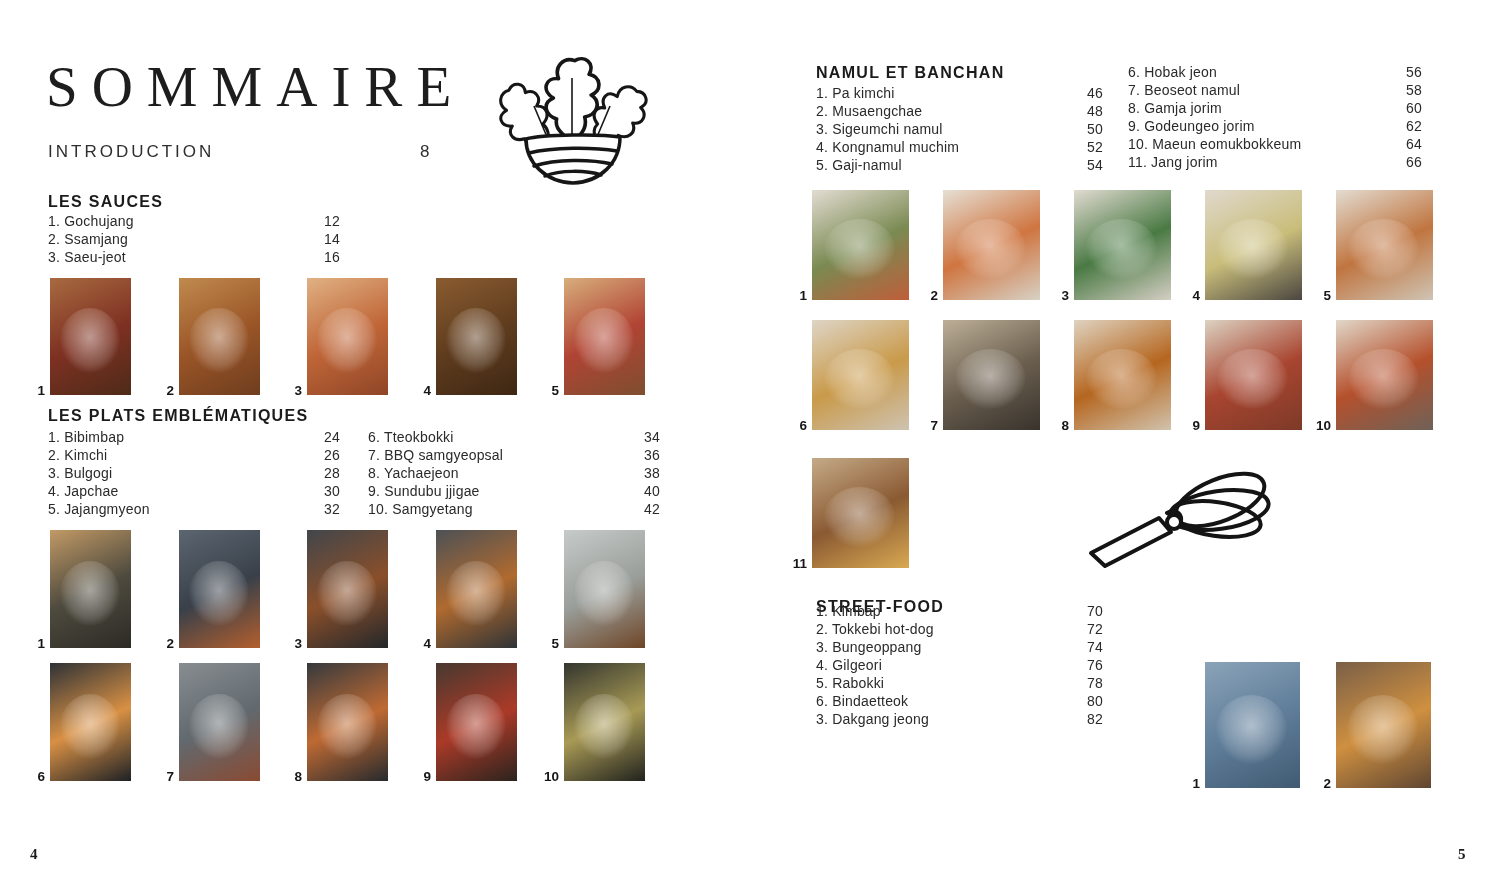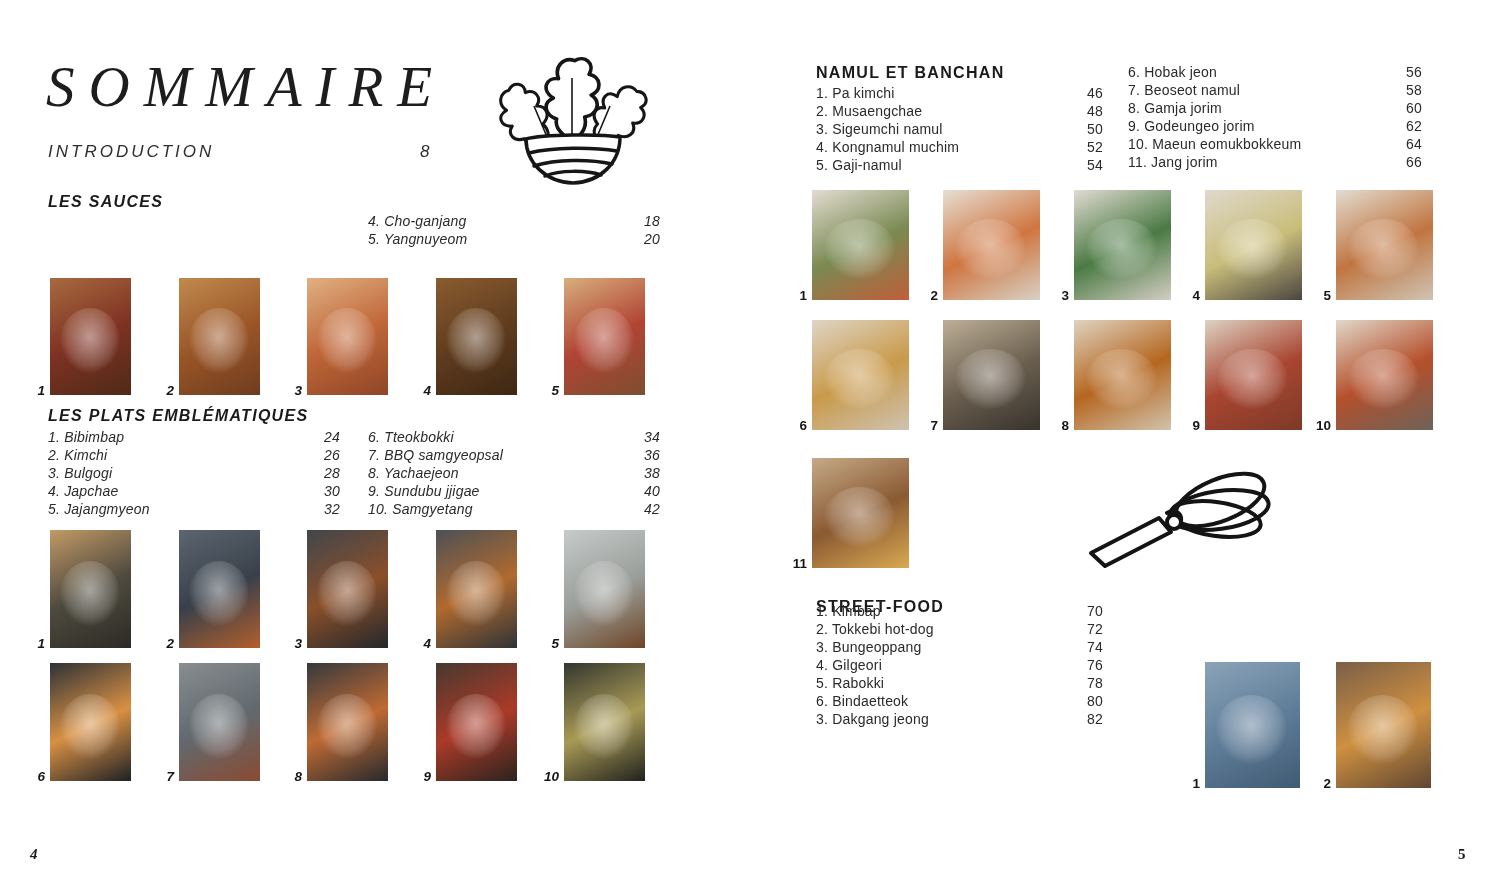--- a/index.html
+++ b/index.html
@@ -30,21 +30,21 @@
     font-size:13.5px;font-weight:700;color:#161616;
   }
   .folio{position:absolute;font-family:"Liberation Serif", serif;font-weight:700;font-size:15px;color:#1b1b1b;}
   svg.illo{position:absolute;}
 </style>
 </head>
 <body>
 
 <div class="abs" style="left:0;top:0;width:1500px;height:885px;">
 
-  <section class="abs" style="left:0;top:0;width:750px;height:789px;font-style:italic;">
+  <section class="abs" style="left:0;top:0;width:750px;height:789px;">
 
     <h1 class="title">SOMMAIRE</h1>
 
     <svg class="illo" style="left:498px;top:56px;" width="150" height="138" viewBox="0 0 150 138">
       <defs>
         <path id="leaf" d="M0,0 C-5,-10 -15,-12 -13,-22 C-23,-25 -25,-35 -16,-39 C-26,-45 -23,-56 -12,-55 C-16,-65 -8,-73 1,-70 C9,-75 18,-68 13,-59 C23,-57 24,-46 15,-42 C24,-36 20,-26 10,-24 C13,-13 5,-9 0,0 Z"></path>
       </defs>
       <g fill="#ffffff" stroke="#161616" stroke-width="3" stroke-linejoin="round">
         <use href="#leaf" transform="translate(50,94) rotate(-34) scale(1.02)"></use>
         <use href="#leaf" transform="translate(98,94) rotate(34) scale(1.02)"></use>
@@ -60,28 +60,32 @@
         <path d="M31,97 C55,91 95,91 119,95" fill="none"></path>
         <path d="M36,110 C58,103 92,103 114,108" fill="none"></path>
         <path d="M47,120 C62,114 88,114 103,119" fill="none"></path>
       </g>
     </svg>
 
     <span class="intro-label">INTRODUCTION</span>
     <span class="intro-page">8</span>
 
     <h2 class="sec-h" style="left:48px;top:193px;">LES SAUCES</h2>
-    <div class="col" style="left:368px;top:213px;width:292px;">
-      <div class="row">
-          <span>4. Cho-ganjang</span>
-          <span>18</span>
-        </div>
-      <div class="row">
-          <span>5. Yangnuyeom</span>
-          <span>20</span>
+    <div class="col" style="left:48px;top:213px;width:292px;">
+      <div class="row">
+          <span>1. Gochujang</span>
+          <span>12</span>
+        </div>
+      <div class="row">
+          <span>2. Ssamjang</span>
+          <span>14</span>
+        </div>
+      <div class="row">
+          <span>3. Saeu-jeot</span>
+          <span>16</span>
         </div>
     </div>
 
     <figure class="thumb" style="left:50px;top:278px;width:81px;height:117px;">
         <div class="ph" style="background: linear-gradient(155deg, rgb(168, 106, 64) 0%, rgb(126, 49, 34) 52%, rgb(78, 42, 24) 100%);"></div>
         <figcaption class="num">1</figcaption>
       </figure>
     <figure class="thumb" style="left:179px;top:278px;width:81px;height:117px;">
         <div class="ph" style="background: linear-gradient(155deg, rgb(192, 138, 78) 0%, rgb(154, 85, 39) 52%, rgb(110, 61, 30) 100%);"></div>
         <figcaption class="num">2</figcaption>

